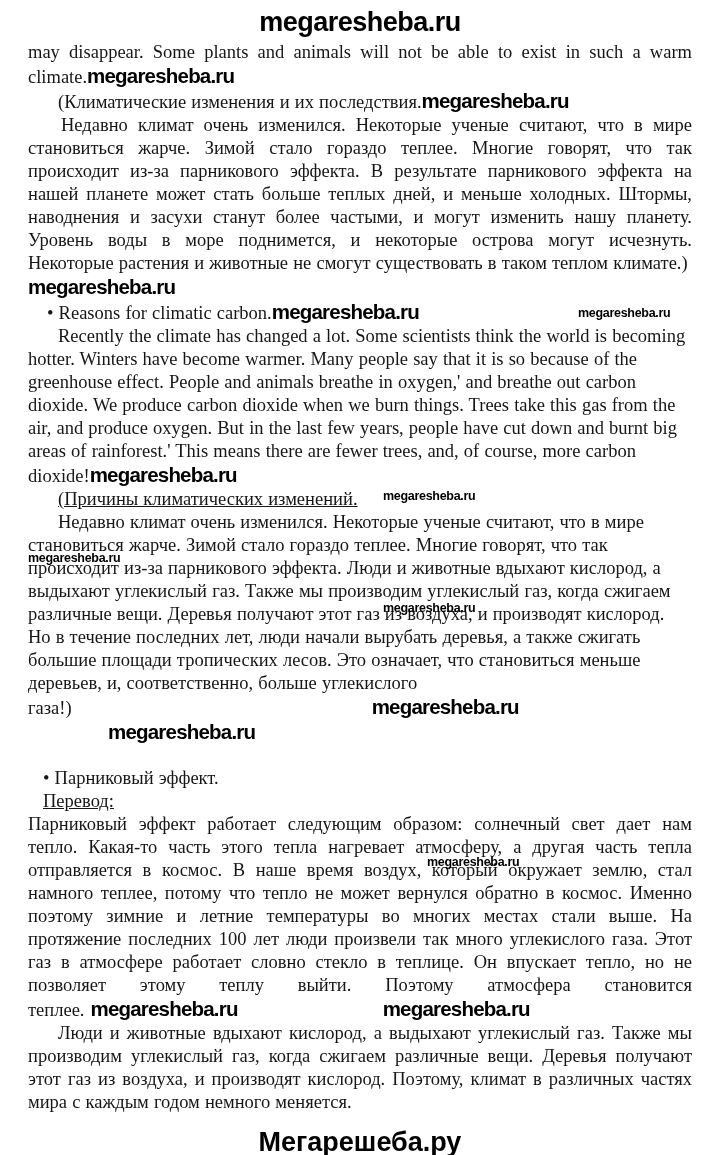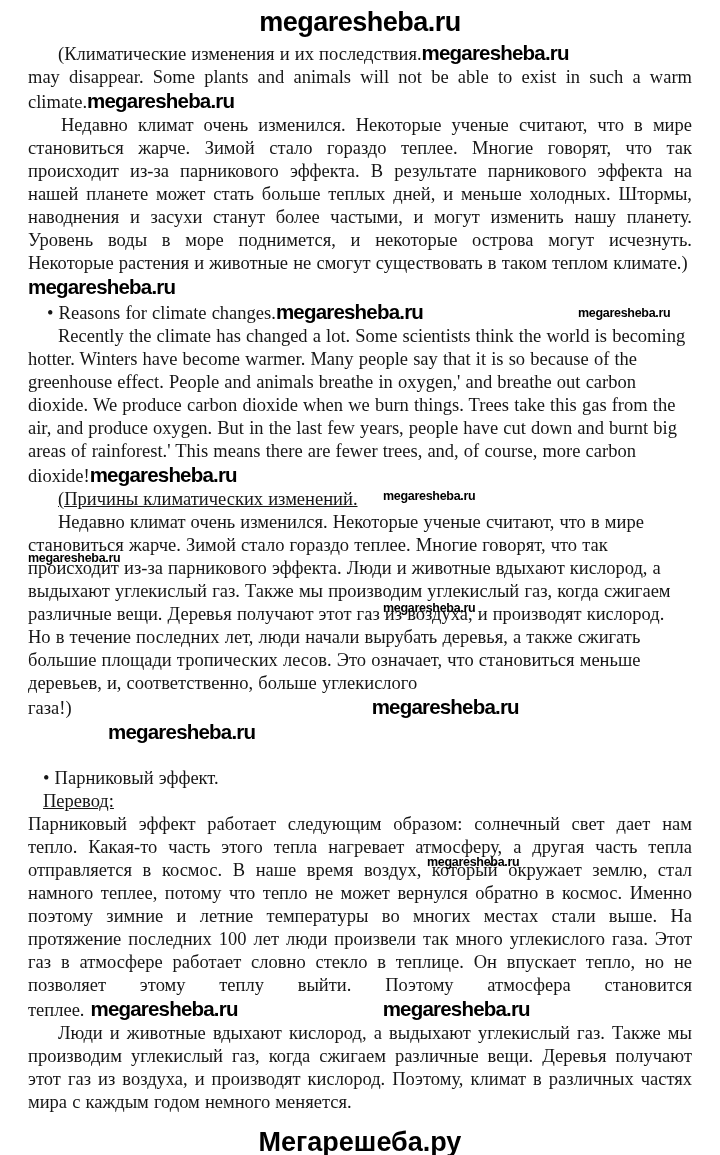--- a/index.html
+++ b/index.html
@@ -57,25 +57,25 @@
     margin-top:12px;
     line-height:32px;
   }
 </style>
 </head>
 <body>
 
 <div class="page">
   <div class="hdr">megaresheba.ru</div>
   <div class="content">
+      <div class="p justify"><span>may disappear. Some plants and animals will not be able to exist in such a warm climate.</span><span class="wm">megaresheba.ru</span></div>
       <div class="p" style="text-indent: 30px;"><span>(Климатические изменения и их последствия.</span><span class="wm">megaresheba.ru</span></div>
-      <div class="p justify"><span>may disappear. Some plants and animals will not be able to exist in such a warm climate.</span><span class="wm">megaresheba.ru</span></div>
       <div class="p justify" style="text-indent: 33px;"><span>Недавно климат очень изменился. Некоторые ученые считают, что в мире становиться жарче. Зимой стало гораздо теплее. Многие говорят, что так происходит из-за парникового эффекта. В результате парникового эффекта на нашей планете может стать больше теплых дней, и меньше холодных. Штормы, наводнения и засухи станут более частыми, и могут изменить нашу планету. Уровень воды в море поднимется, и некоторые острова могут исчезнуть. Некоторые растения и животные не смогут существовать в таком теплом климате.)</span></div>
       <div class="p"><span class="wm">megaresheba.ru</span></div>
-      <div class="p" style="text-indent: 19px;"><span>• Reasons for climate changes.</span><span class="wm">megaresheba.ru</span></div>
+      <div class="p" style="text-indent: 19px;"><span>• Reasons for climatic carbon.</span><span class="wm">megaresheba.ru</span></div>
       <div class="p" style="text-indent: 30px;"><span>Recently the climate has changed a lot. Some scientists think the world is becoming hotter. Winters have become warmer. Many people say that it is so because of the greenhouse effect. People and animals breathe in oxygen,' and breathe out carbon dioxide. We produce carbon dioxide when we burn things. Trees take this gas from the air, and produce oxygen. But in the last few years, people have cut down and burnt big areas of rainforest.' This means there are fewer trees, and, of course, more carbon dioxide!</span><span class="wm">megaresheba.ru</span></div>
       <div class="p" style="text-indent: 30px; text-decoration: underline;"><span>(Причины климатических изменений.</span></div>
       <div class="p" style="text-indent: 30px;"><span>Недавно климат очень изменился. Некоторые ученые считают, что в мире становиться жарче. Зимой стало гораздо теплее. Многие говорят, что так происходит из-за парникового эффекта. Люди и животные вдыхают кислород, а выдыхают углекислый газ. Также мы производим углекислый газ, когда сжигаем различные вещи. Деревья получают этот газ из воздуха, и производят кислород. Но в течение последних лет, люди начали вырубать деревья, а также сжигать большие площади тропических лесов. Это означает, что становиться меньше деревьев, и, соответственно, больше углекислого газа!)</span><span class="wm" style="margin-left: 300px;">megaresheba.ru</span></div>
       <div class="p" style="text-indent: 80px;"><span class="wm">megaresheba.ru</span></div>
       <div class="p" style="text-indent: 15px; margin-top: 22px;"><span>• Парниковый эффект.</span></div>
       <div class="p" style="text-indent: 15px;"><span class="underline">Перевод:</span></div>
       <div class="p justify"><span>Парниковый эффект работает следующим образом: солнечный свет дает нам тепло. Какая-то часть этого тепла нагревает атмосферу, а другая часть тепла отправляется в космос. В наше время воздух, который окружает землю, стал намного теплее, потому что тепло не может вернулся обратно в космос. Именно поэтому зимние и летние температуры во многих местах стали выше. На протяжение последних 100 лет люди произвели так много углекислого газа. Этот газ в атмосфере работает словно стекло в теплице. Он впускает тепло, но не позволяет этому теплу выйти. Поэтому атмосфера становится теплее.</span><span class="wm" style="margin-left: 6px;">megaresheba.ru</span><span class="wm" style="margin-left: 145px;">megaresheba.ru</span></div>
       <div class="p justify" style="text-indent: 30px;"><span>Люди и животные вдыхают кислород, а выдыхают углекислый газ. Также мы производим углекислый газ, когда сжигаем различные вещи. Деревья получают этот газ из воздуха, и производят кислород. Поэтому, климат в различных частях мира с каждым годом немного меняется.</span></div>
     </div>
   <div class="ftr">Мегарешеба.ру</div>

